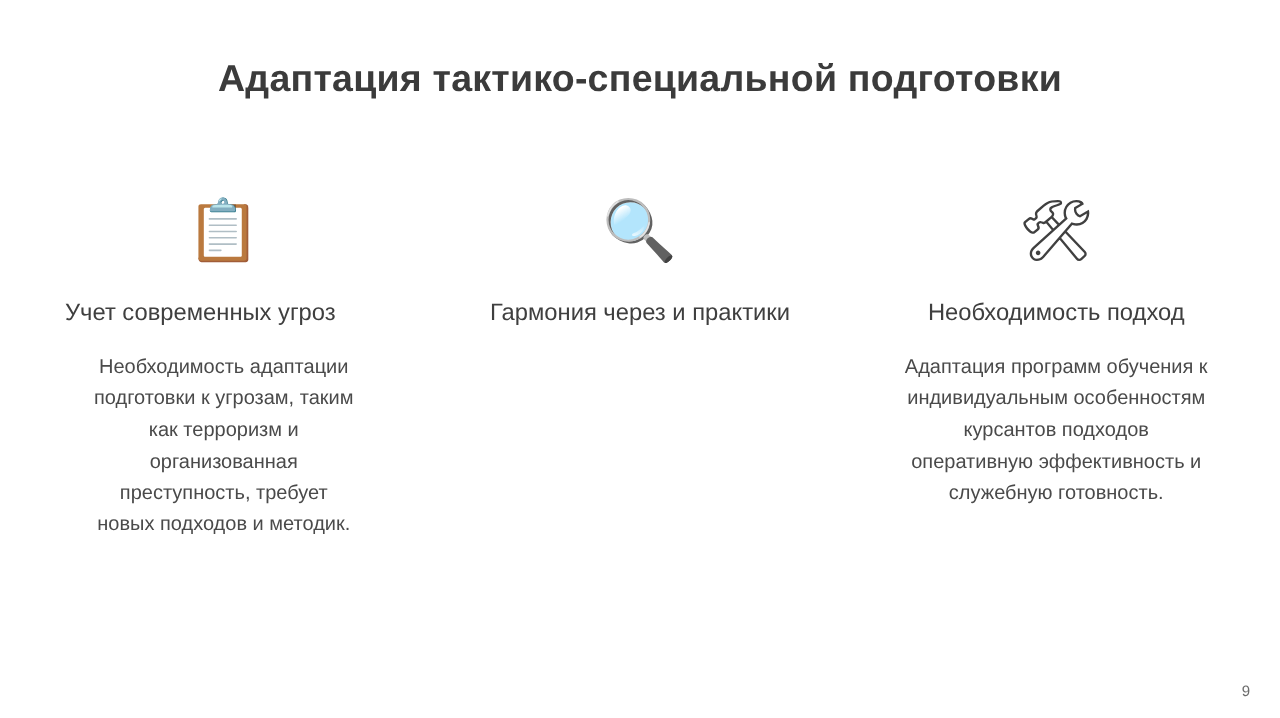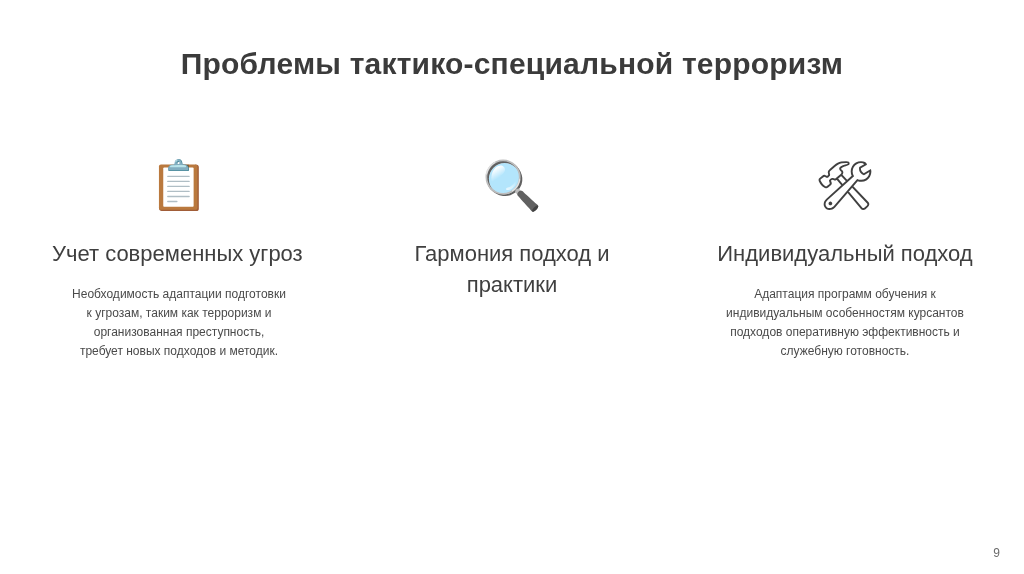--- a/index.html
+++ b/index.html
@@ -52,34 +52,34 @@
     display: flex;
     align-items: center;
     justify-content: center;
     margin-bottom: 16px;
   }
   .icon-glyph {
     font-size: 48px;
     line-height: 56px;
   }
   .col-heading {
-    font-size: 22px;
+    font-size: 19px;
     color: #3f3f3f;
     text-align: center;
     line-height: 1.42;
     margin-bottom: 16px;
     width: 290px;
   }
   .col-heading.left-align {
     text-align: left;
     padding-left: 18px;
     box-sizing: border-box;
   }
   .col-body {
-    font-size: 12px;
+    font-size: 16px;
     color: #4a4a4a;
     text-align: center;
     line-height: 1.58;
     width: 250px;
   }
   .col-body.narrow {
     width: 215px;
   }
   .page-number {
     position: absolute;
@@ -87,44 +87,44 @@
     bottom: 14px;
     font-size: 12px;
     color: #6b6b6b;
   }
 </style>
 </head>
 <body>
 
 <div class="slide">
 
-  <div class="slide-title">Проблемы тактико-специальной терроризм</div>
+  <div class="slide-title">Адаптация тактико-специальной подготовки</div>
 
   <div class="columns">
 
     <div class="column">
       <div class="icon-wrap">
         <span class="icon-glyph">📋</span>
       </div>
       <div class="col-heading left-align">Учет современных угроз</div>
       <div class="col-body narrow">Необходимость адаптации подготовки к угрозам, таким как терроризм и организованная преступность, требует новых подходов и методик.</div>
     </div>
 
     <div class="column">
       <div class="icon-wrap">
         <span class="icon-glyph">🔍</span>
       </div>
-      <div class="col-heading">Гармония подход и практики</div>
+      <div class="col-heading">Гармония через и практики</div>
     </div>
 
     <div class="column">
       <div class="icon-wrap">
         <span class="icon-glyph">🛠</span>
       </div>
-      <div class="col-heading">Индивидуальный подход</div>
+      <div class="col-heading">Необходимость подход</div>
       <div class="col-body">Адаптация программ обучения к индивидуальным особенностям курсантов подходов оперативную эффективность и служебную готовность.</div>
     </div>
 
   </div>
 
   <div class="page-number">9</div>
 
 </div>
 
 </body></html>

